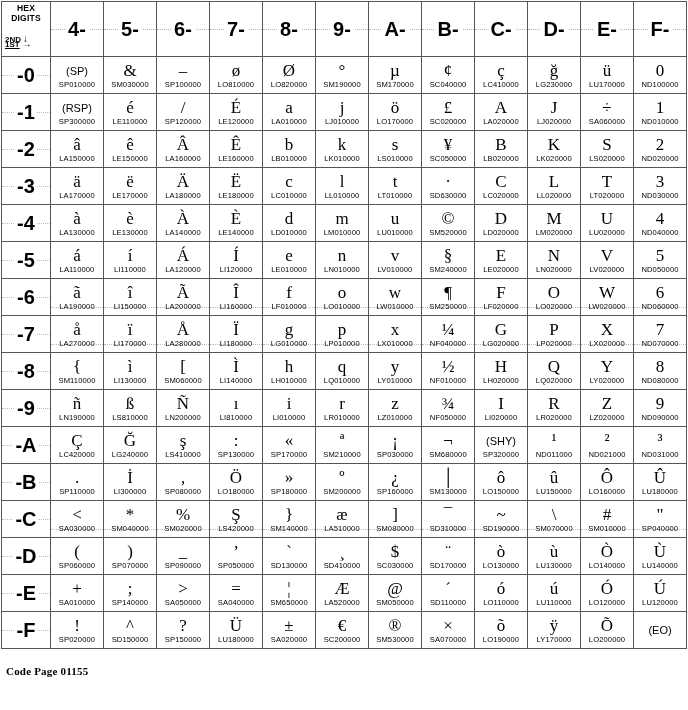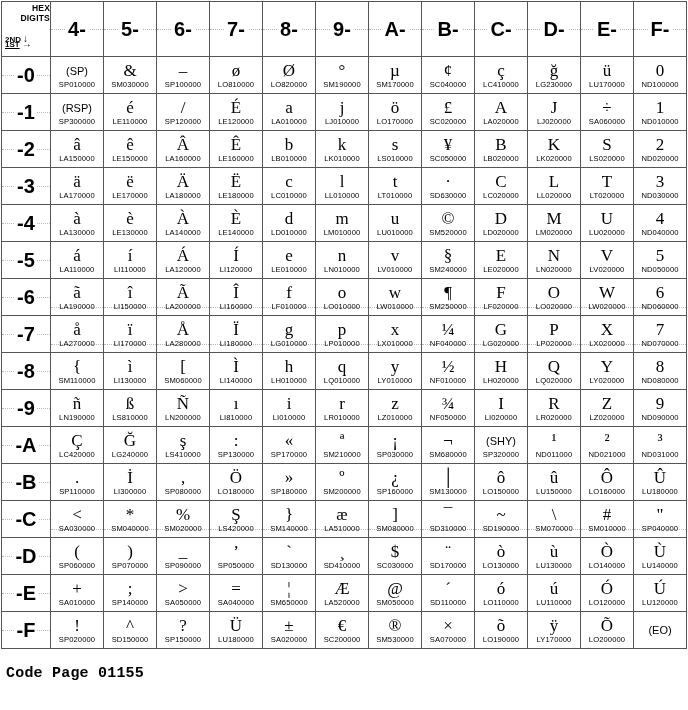--- a/index.html
+++ b/index.html
@@ -50,21 +50,21 @@
     width: 100%;
     height: 54px;
     font-weight: bold;
   }
   .hex-digits {
     position: absolute;
     top: 2px; left: 0; right: 0;
     font-size: 8.5px;
     line-height: 9.5px;
     letter-spacing: .2px;
-    text-align: right;
+    text-align: center;
   }
   .axis-1st {
     position: absolute;
     left: 3px;
     top: 36px;
     font-size: 8px;
     font-weight: bold;
     text-decoration: underline;
   }
   .axis-2nd {
@@ -161,23 +161,23 @@
     border-top: 1px dotted rgba(150,150,150,0);
     z-index: 1;
   }
   tr.dotline td.cell::before {
     border-top-color: rgba(165,165,165,.75);
   }
 
   
   .caption {
     margin: 16px 16px 0 6px;
-    font-family: Liberation Mono, monospace;
+    font-family: Liberation Serif, serif;
     font-weight: bold;
-    font-size: 15px;
+    font-size: 11px;
     letter-spacing: .2px;
   }
 </style>
 </head>
 <body>
 
 <div id="page">
   <table class="cp">
     <thead>
       <tr class="head-row">

